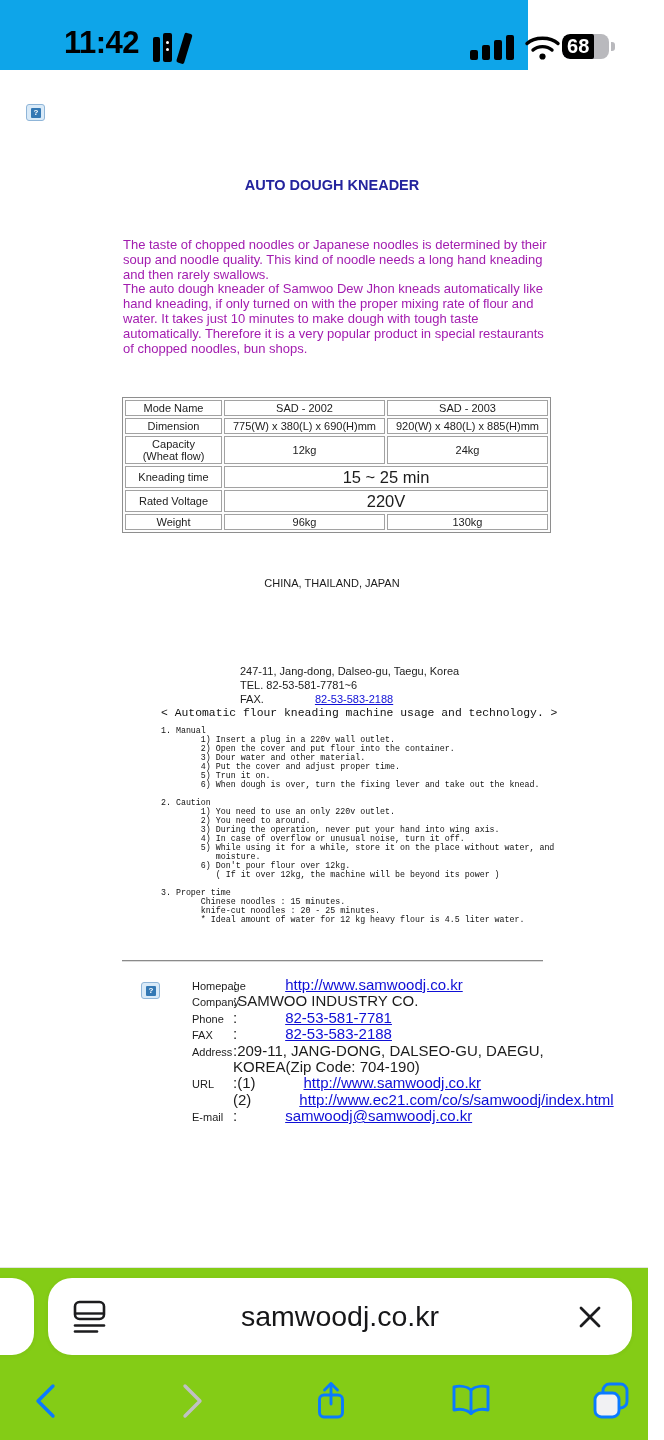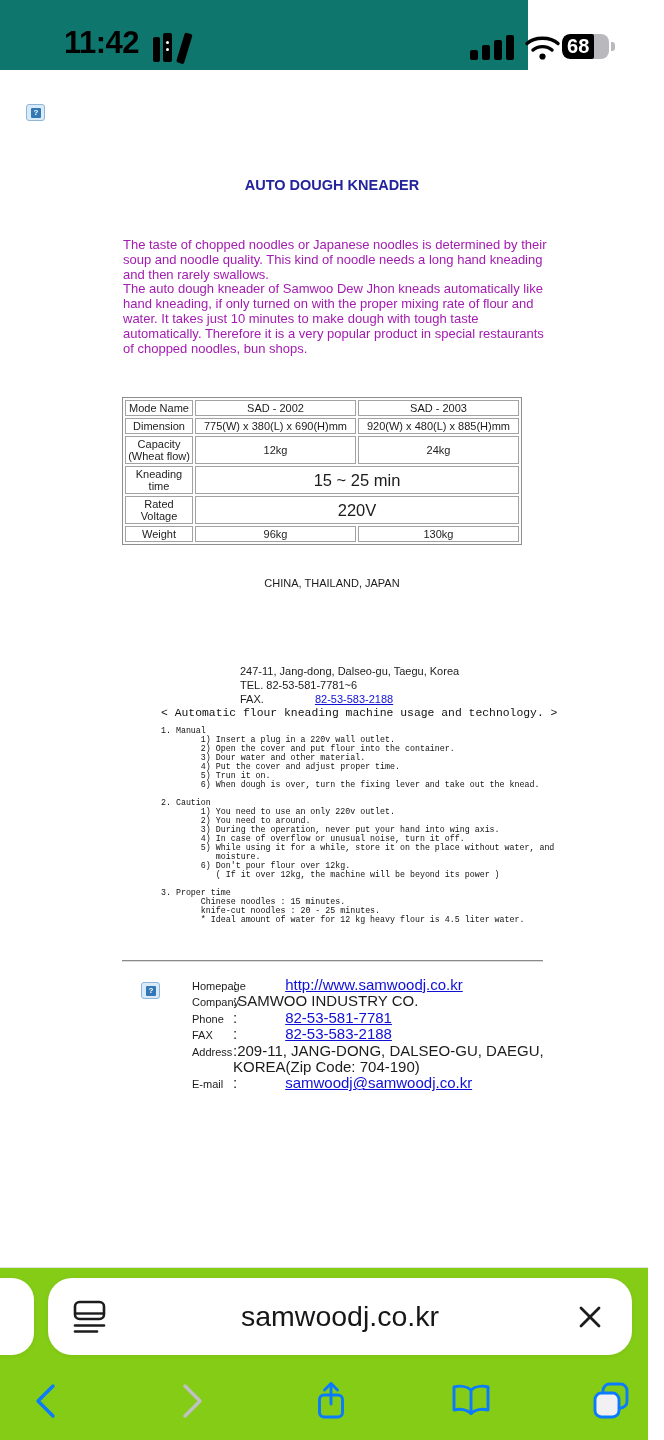--- a/index.html
+++ b/index.html
@@ -1,20 +1,20 @@
 <!DOCTYPE html>
 <html><head>
 <meta charset="utf-8">
 <style>
   * { margin:0; padding:0; box-sizing:border-box; }
   body { background:#dddddd; font-family:"Liberation Sans", sans-serif; }
   .screen { position:relative; width:664px; height:1440px; background:#ffffff; overflow:hidden; margin:0 auto; }
 
   
-  .status-bar { position:absolute; top:0; left:0; width:528px; height:70px; background:#0f766e; }
+  .status-bar { position:absolute; top:0; left:0; width:528px; height:70px; background:#0ea5e9; }
   .time { position:absolute; left:64px; top:25px; font-size:31px; font-weight:700; color:#000; letter-spacing:-0.5px; }
   .library-icon { position:absolute; left:153px; top:31px; width:42px; height:32px; }
   .lib-bar { position:absolute; background:#000; border-radius:2px; }
   .lib-b1 { left:0; top:6px; width:7px; height:25px; }
   .lib-b2 { left:10px; top:2px; width:9px; height:29px; }
   .lib-dot { position:absolute; left:3px; width:3px; height:3px; background:#fff; border-radius:50%; }
   .lib-b3 { left:23px; top:0; width:8px; height:31px; transform:rotate(17deg); transform-origin:bottom left; }
   .signal { position:absolute; left:470px; top:35px; width:46px; height:25px; }
   .sig-bar { position:absolute; bottom:0; width:8px; background:#000; border-radius:2px; }
   .wifi { position:absolute; left:524px; top:33px; }
@@ -27,21 +27,21 @@
   .broken-img { position:absolute; width:19px; height:17px; background:#d9eaf8; border:1px solid #8fb5d8; border-radius:3px; }
   .broken-inner { position:absolute; left:4px; top:3px; width:10px; height:10px; background:#3378b4; border-radius:1px; color:#fff; font-size:8px; font-weight:700; text-align:center; line-height:10px; }
   .bi-top { left:26px; top:104px; }
 
   .page-title { position:absolute; top:147px; left:0; width:664px; text-align:center; font-size:14.5px; font-weight:700; color:#23239d;margin-top:30px; }
 
   .intro { position:absolute; left:123px; top:238px; width:424px; font-size:13px; line-height:14.8px; color:#a21caf; }
 
   .spec-table { position:absolute; left:122px; top:397px; border-collapse:separate; border-spacing:2px; border:1px solid #8e8e8e; background:#fdfdfd; }
   .spec-table td { border:1px solid #a2a2a2; text-align:center; font-size:11px; line-height:12px; color:#1c1c1c; padding:1px 2px; vertical-align:middle; background:#fff; }
-  .spec-table td.lbl { width:68px;text-align:center; }
+  .spec-table td.lbl { width:97px;text-align:center; }
   .spec-table td.val { width:161px; }
   .spec-table td.big { font-size:16.5px; line-height:18px; }
   .prewrap { white-space:pre-line; }
 
   .regions { position:absolute; top:577px; left:0; width:664px; text-align:center; font-size:11px; color:#1c1c1c; }
 
   .address { position:absolute; left:240px; top:665px; font-size:11px; line-height:13.8px; color:#1c1c1c; }
   a.lnk, .lnk { color:#0f0fd6; text-decoration:underline; cursor:pointer;margin-left:48px; }
 
   .usage-title { position:absolute; left:161px; top:707px; font-family:"Liberation Mono", monospace; font-size:11.4px; color:#111; white-space:pre; }
@@ -200,20 +200,27 @@
         </div>
         <div class="c-row">
           <span class="c-label">FAX</span>
           <span class="c-val"><span class="c-colon">:</span><a class="lnk">82-53-583-2188</a></span>
         </div>
         <div class="c-row">
           <span class="c-label">Address</span>
           <span class="c-val"><span class="c-colon">:</span><span>209-11, JANG-DONG, DALSEO-GU, DAEGU, KOREA(Zip Code: 704-190)</span></span>
         </div>
         <div class="c-row">
+          <span class="c-label">URL</span>
+          <span class="c-val">
+            <span class="c-colon">:</span><span>(1)</span><a class="lnk">http://www.samwoodj.co.kr</a><br>
+            <span>(2)</span><a class="lnk">http://www.ec21.com/co/s/samwoodj/index.html</a>
+          </span>
+        </div>
+        <div class="c-row">
           <span class="c-label">E-mail</span>
           <span class="c-val"><span class="c-colon">:</span><a class="lnk">samwoodj@samwoodj.co.kr</a></span>
         </div>
       </div>
     </div>
   </div>
 
   <div class="bottom-bar">
     <div class="pill-partial"></div>
 

